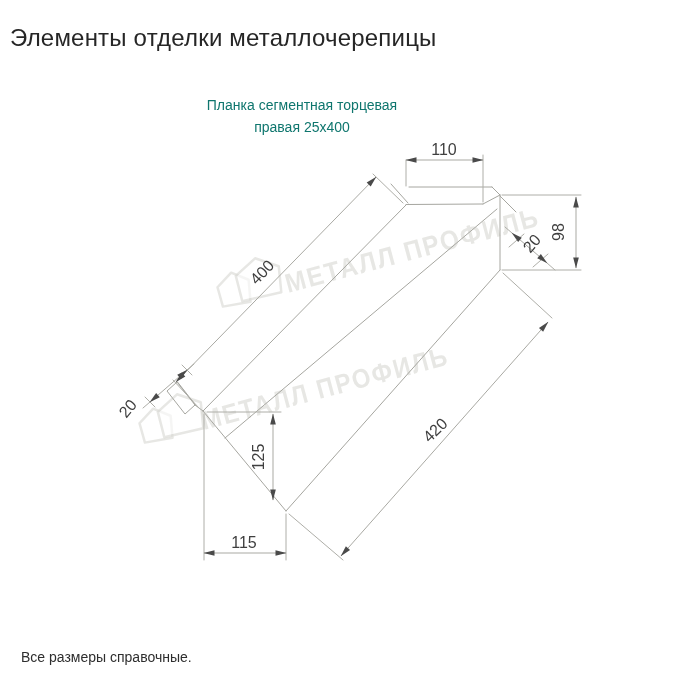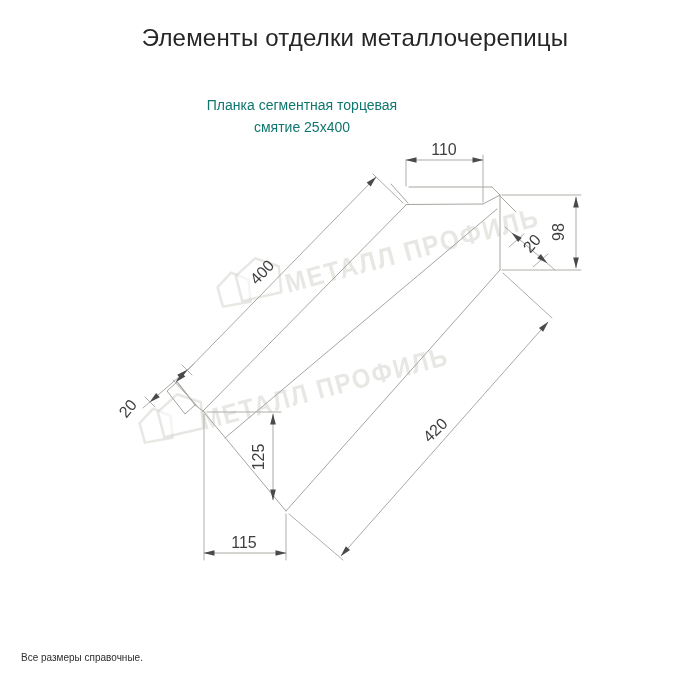--- a/index.html
+++ b/index.html
@@ -1,47 +1,47 @@
 <!DOCTYPE html>
 <html><head>
 <meta charset="utf-8">
 <style>
   html,body{margin:0;padding:0;}
   body{
     width:700px;height:700px;background:#ffffff;position:relative;overflow:hidden;
     font-family:"Liberation Sans", sans-serif;
   }
   .title{
-    position:absolute;top:24px;left:10px;width:690px;text-align:center;
+    position:absolute;top:24px;left:10px;width:690px;text-align:left;
     font-size:24px;color:#262626;letter-spacing:.2px;white-space:nowrap;
   }
   .subtitle{
     position:absolute;top:94px;left:0;width:604px;text-align:center;
     font-size:14px;line-height:22px;color:#0f766e;
   }
   .footer{
     position:absolute;left:21px;top:649px;
-    font-size:10px;line-height:17px;color:#2e2e2e;
+    font-size:14px;line-height:17px;color:#2e2e2e;
   }
   svg.drawing{position:absolute;left:0;top:0;}
   .pl{stroke:#a6a6a0;stroke-width:1;fill:none;stroke-linecap:round;}
   .xl{stroke:#aeaea8;stroke-width:1;fill:none;stroke-linecap:round;}
   .dl{stroke:#a9a9a3;stroke-width:1;fill:none;}
   .dim{font-size:16px;fill:#3f3f3f;}
   .wmt{fill:#d9d9d4;opacity:.62;font-size:27px;font-weight:bold;letter-spacing:2px;}
   .wmh{stroke:#d9d9d4;opacity:.62;fill:#ffffff;stroke-width:2.5;stroke-linejoin:round;}
 </style>
 </head>
 <body>
 
 <div class="title">Элементы отделки металлочерепицы</div>
 
 <div class="subtitle">
   <div>Планка сегментная торцевая</div>
-  <div>смятие 25х400</div>
+  <div>правая 25х400</div>
 </div>
 
 <svg class="drawing" width="700" height="700" viewBox="0 0 700 700">
   <defs>
     <marker id="arw" viewBox="0 0 12 8" refX="11" refY="4" markerWidth="12" markerHeight="8" orient="auto-start-reverse" markerUnits="userSpaceOnUse">
       <path d="M0.5,1.2 L11.5,4 L0.5,6.8 Z" fill="#4a4a4a"></path>
     </marker>
   </defs>
 
   <g>

